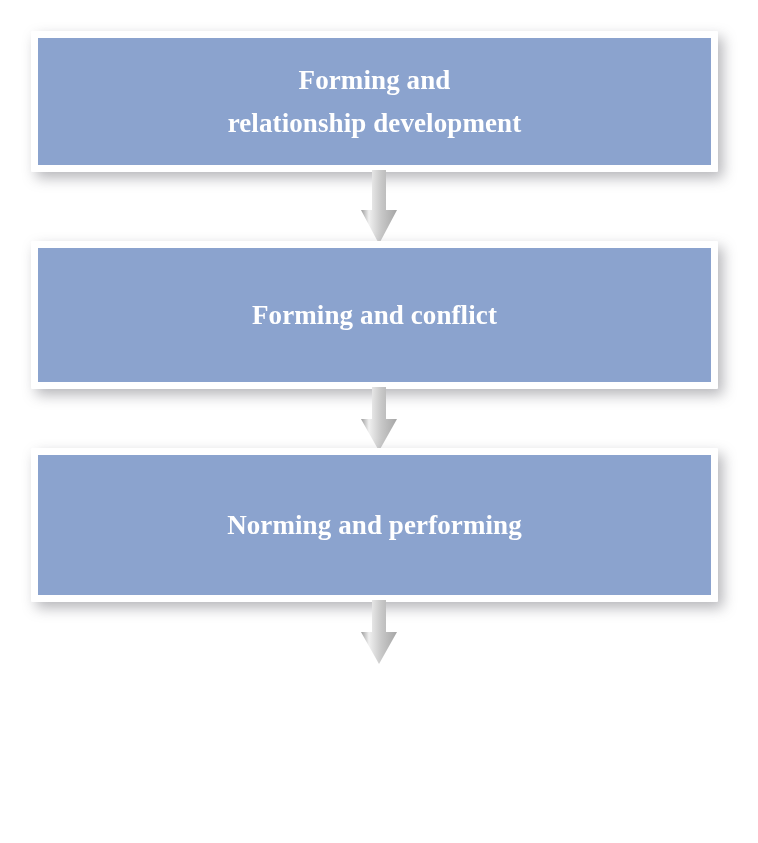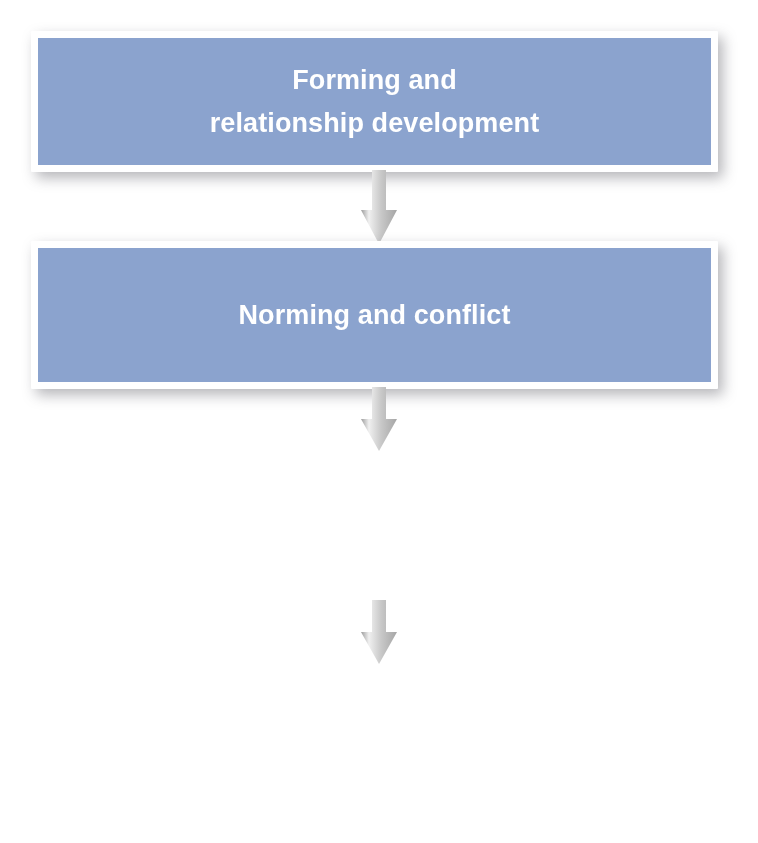--- a/index.html
+++ b/index.html
@@ -43,21 +43,21 @@
     justify-content: center;
     text-align: center;
   }
   .stage-label {
     color: #ffffff;
     font-weight: bold;
     font-size: 27px;
     line-height: 43px;
     letter-spacing: 0.1px;
     white-space: pre-line;
-    font-family: Liberation Sans, sans-serif;
+    font-family: Liberation Serif, serif;
   }
 
   #stage-box-1 { top: 31px;  height: 141px; }
   #stage-box-2 { top: 241px; height: 148px; }
   #stage-box-3 { top: 448px; height: 154px; }
   #stage-box-4 { top: 661px; height: 151px; }
 
   
   .connector-arrow {
     position: absolute;
@@ -90,38 +90,43 @@
           <stop offset="55%" stop-color="#c9c9c9"></stop>
           <stop offset="100%" stop-color="#a5a5a5"></stop>
         </linearGradient>
       </defs>
       <polygon points="11,0 25,0 25,40 36,40 18,74 0,40 11,40" fill="url(#grad1)"></polygon>
     </svg>
   </div>
 
   <div class="stage-box" id="stage-box-2">
     <div class="stage-fill">
-      <span class="stage-label">Norming and conflict</span>
+      <span class="stage-label">Forming and conflict</span>
     </div>
   </div>
 
   <div class="connector-arrow" id="connector-arrow-2">
     <svg viewBox="0 0 36 64" preserveAspectRatio="none" xmlns="http://www.w3.org/2000/svg">
       <defs>
         <linearGradient id="grad2" x1="0" y1="0" x2="1" y2="0">
           <stop offset="0%" stop-color="#9c9c9c"></stop>
           <stop offset="22%" stop-color="#f0f0f0"></stop>
           <stop offset="55%" stop-color="#c9c9c9"></stop>
           <stop offset="100%" stop-color="#a5a5a5"></stop>
         </linearGradient>
       </defs>
       <polygon points="11,0 25,0 25,32 36,32 18,64 0,32 11,32" fill="url(#grad2)"></polygon>
     </svg>
   </div>
 
+  <div class="stage-box" id="stage-box-3">
+    <div class="stage-fill">
+      <span class="stage-label">Norming and performing</span>
+    </div>
+  </div>
 
   <div class="connector-arrow" id="connector-arrow-3">
     <svg viewBox="0 0 36 64" preserveAspectRatio="none" xmlns="http://www.w3.org/2000/svg">
       <defs>
         <linearGradient id="grad3" x1="0" y1="0" x2="1" y2="0">
           <stop offset="0%" stop-color="#9c9c9c"></stop>
           <stop offset="22%" stop-color="#f0f0f0"></stop>
           <stop offset="55%" stop-color="#c9c9c9"></stop>
           <stop offset="100%" stop-color="#a5a5a5"></stop>
         </linearGradient>

